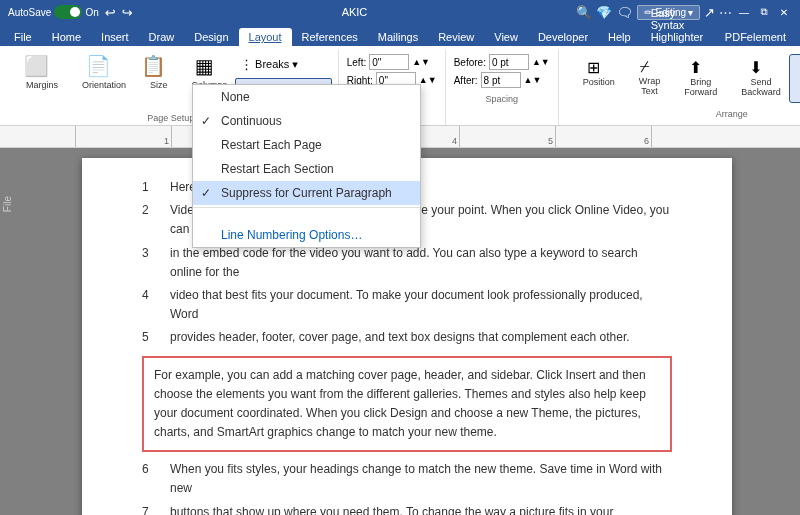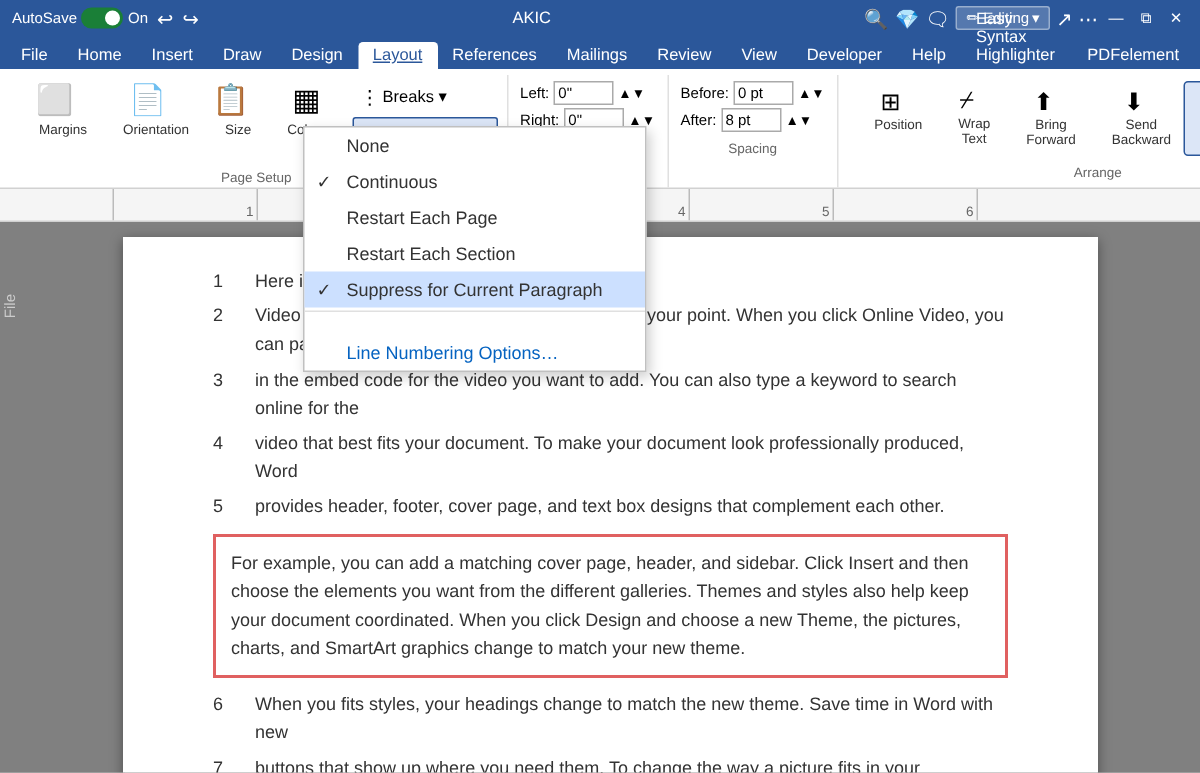--- a/index.html
+++ b/index.html
@@ -116,21 +116,21 @@
       height: 16px;
       border: 1px solid #aaa;
       font-size: 10px;
       padding: 0 2px;
     }
 
     
     .dropdown-menu {
       position: absolute;
       top: 38px;
-      left: 202px;
+      left: 192px;
       background: white;
       border: 1px solid #c0c0c0;
       box-shadow: 2px 3px 8px rgba(0,0,0,0.2);
       z-index: 1000;
       min-width: 200px;
     }
     .menu-item {
       padding: 5px 28px 5px 28px;
       font-size: 12px;
       cursor: pointer;

